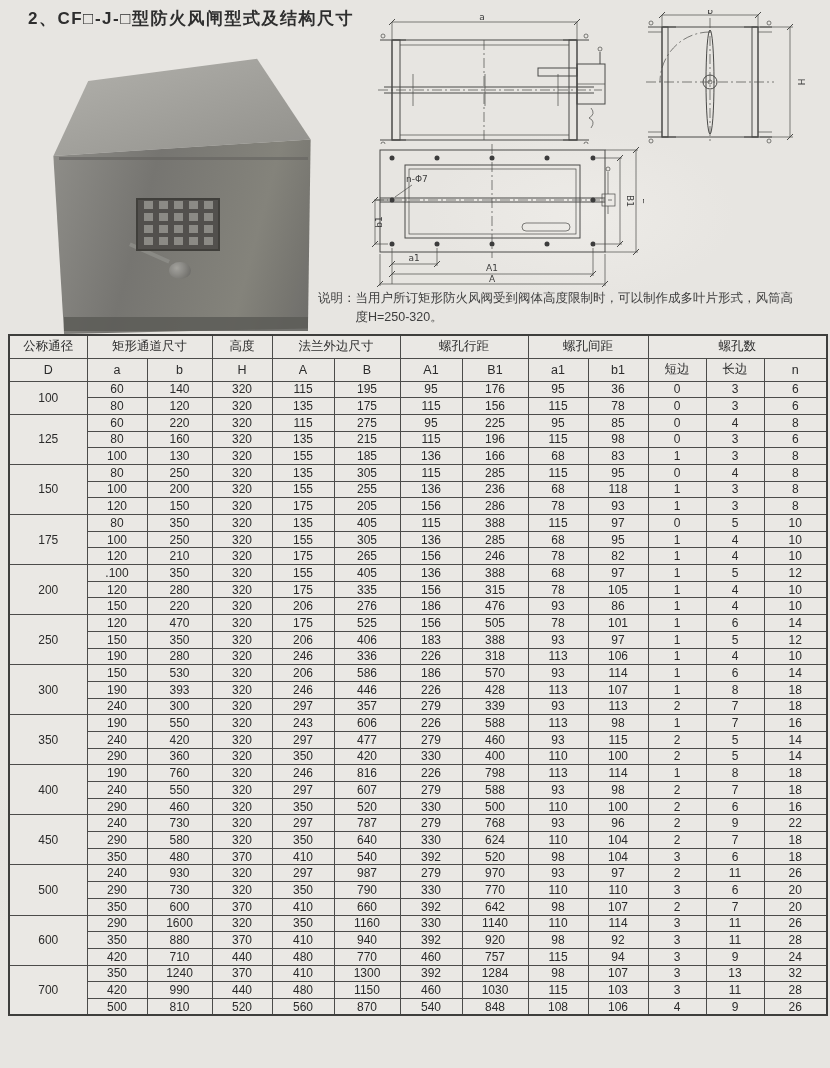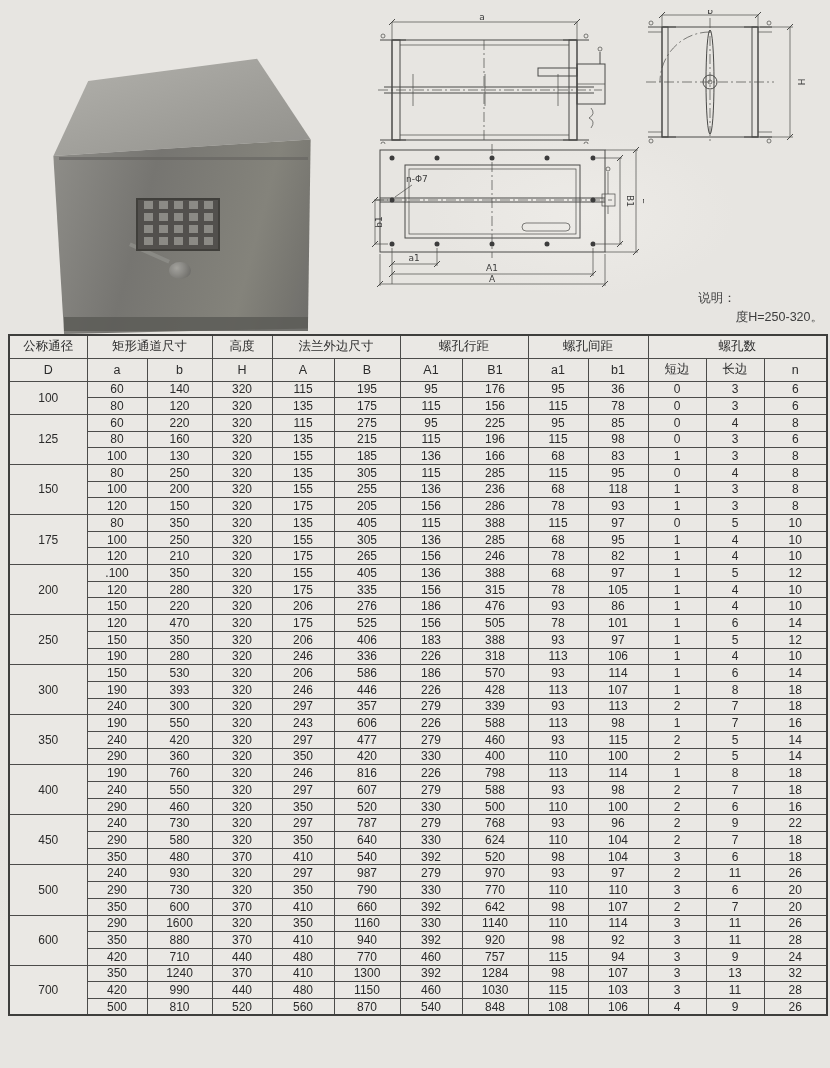--- a/index.html
+++ b/index.html
@@ -44,38 +44,39 @@
   .photo-arm { position:absolute; left:30%; top:70%; width:16%; height:4px; background:#8f8e89; transform:rotate(24deg); opacity:.8; }
   .photo-base { position:absolute; left:6%; bottom:1%; width:91%; height:5%; background:#5b5a56; opacity:.85; }
   
   svg.draw { position:absolute; }
   svg.draw line, svg.draw path, svg.draw rect, svg.draw ellipse, svg.draw circle { stroke:#4a4a48; fill:none; stroke-width:1; }
   svg.draw .thin { stroke-width:.7; }
   svg.draw .cl { stroke-dasharray:10 3 2 3; stroke-width:.7; }
   svg.draw .fillhole { fill:#3c3c3c; stroke:none; }
   svg.draw text { font-family:"DejaVu Sans",sans-serif; font-size:9px; fill:#3c3c3c; stroke:none; }
   
-  .note { position:absolute; left:318px; top:289px; width:505px; font-size:12.5px; line-height:1.5; color:#3d3d3d; display:flex;justify-content:flex-end; }
+  .note { position:absolute; left:318px; top:289px; width:505px; font-size:12.5px; line-height:1.5; color:#3d3d3d; display:flex; }
   .note .lbl { white-space:nowrap; }
   
   table.spec {
     position:absolute; left:8px; top:334px; width:818px;
     border-collapse:collapse; table-layout:fixed;
     font-size:12px; color:#2b2b2b; background:#eae8e4;
   }
   table.spec th, table.spec td { border:1px solid #4c4c4a; text-align:center; vertical-align:middle; padding:0; }
   table.spec { border:2px solid #3e3e3c;padding-left:11px; }
   table.spec thead th { font-weight:normal; font-size:12.5px; height:23px; }
   table.spec tbody td { height:16.7px; line-height:1; }
 </style>
 </head>
 <body>
 
 <div class="page">
 
+  <div class="title">2、CF□-J-□型防火风闸型式及结构尺寸</div>
 
   <div class="photo">
     <div class="photo-top"></div>
     <div class="photo-front"></div>
     <div class="photo-seam"></div>
     <div class="photo-arm"></div>
     <div class="photo-plate"></div>
     <div class="photo-handle"></div>
     <div class="photo-base"></div>
   </div>
@@ -239,21 +240,21 @@
       <line x1="233" y1="110" x2="266" y2="110" class="thin"></line>
     <line x1="264" y1="8" x2="264" y2="110" class="thin"></line>
     <line x1="261" y1="11" x2="267" y2="5"></line>
       <line x1="261" y1="113" x2="267" y2="107"></line>
     <text transform="rotate(90 271 59)" x="271" y="59" text-anchor="middle">B</text>
   </svg>
 
   <div class="note">
     <span class="lbl">说明：</span>
     <span>
-      <br>
+      <span>当用户所订矩形防火风阀受到阀体高度限制时，可以制作成多叶片形式，风筒高</span><br>
       <span>度H=250-320。</span>
     </span>
   </div>
 
   <table class="spec">
     <colgroup>
       <col style="width:78px">
         <col style="width:60px">
         <col style="width:65px">
         <col style="width:60px">

